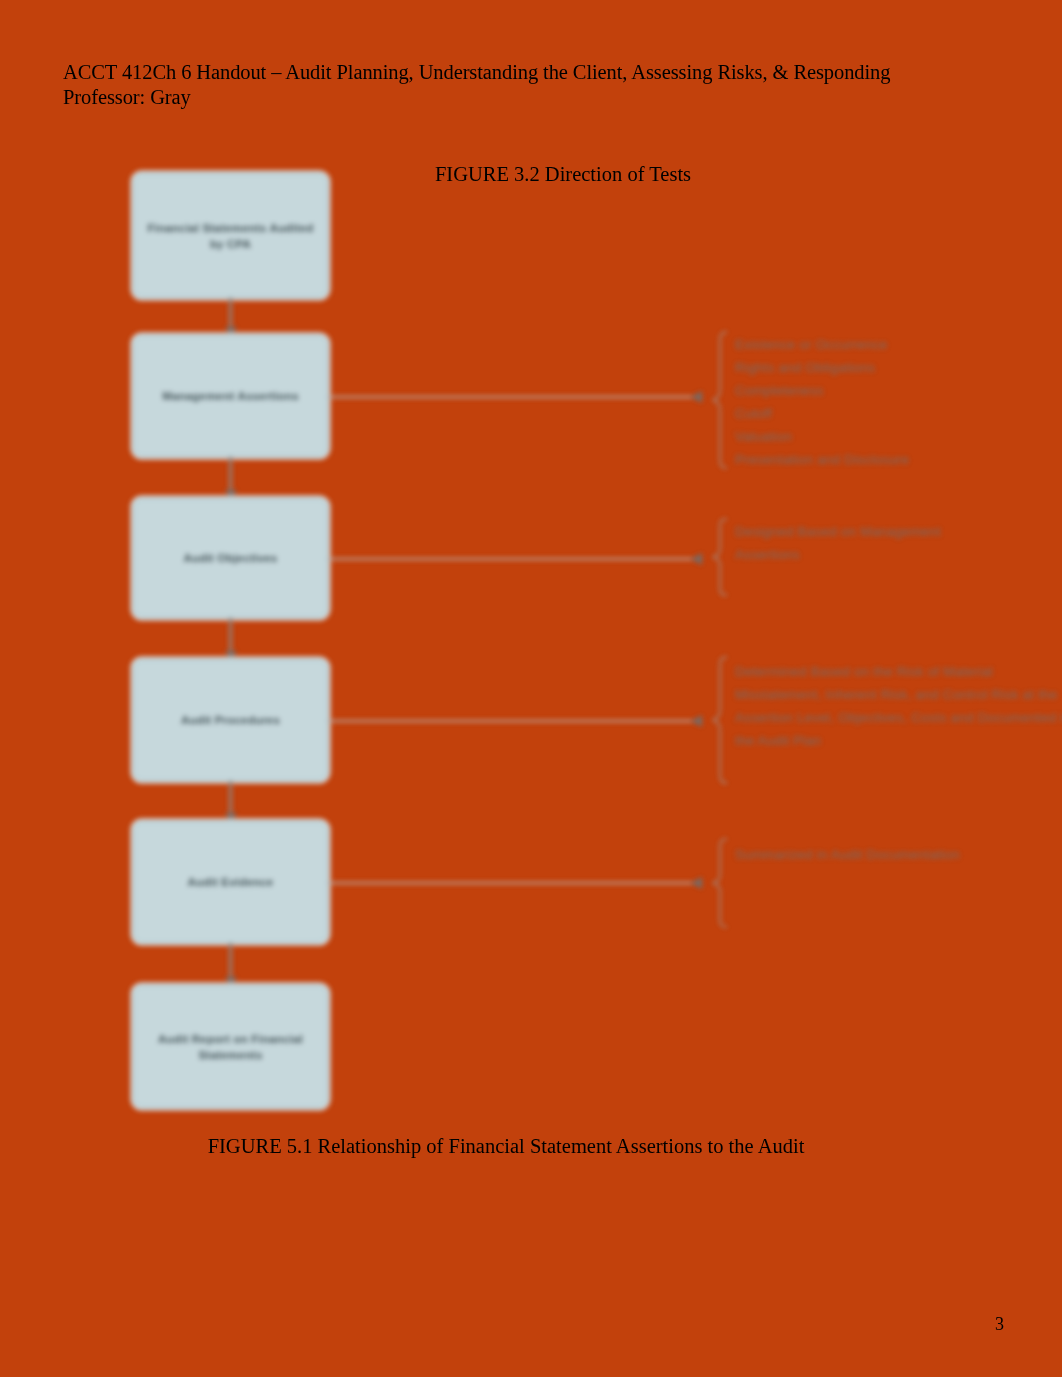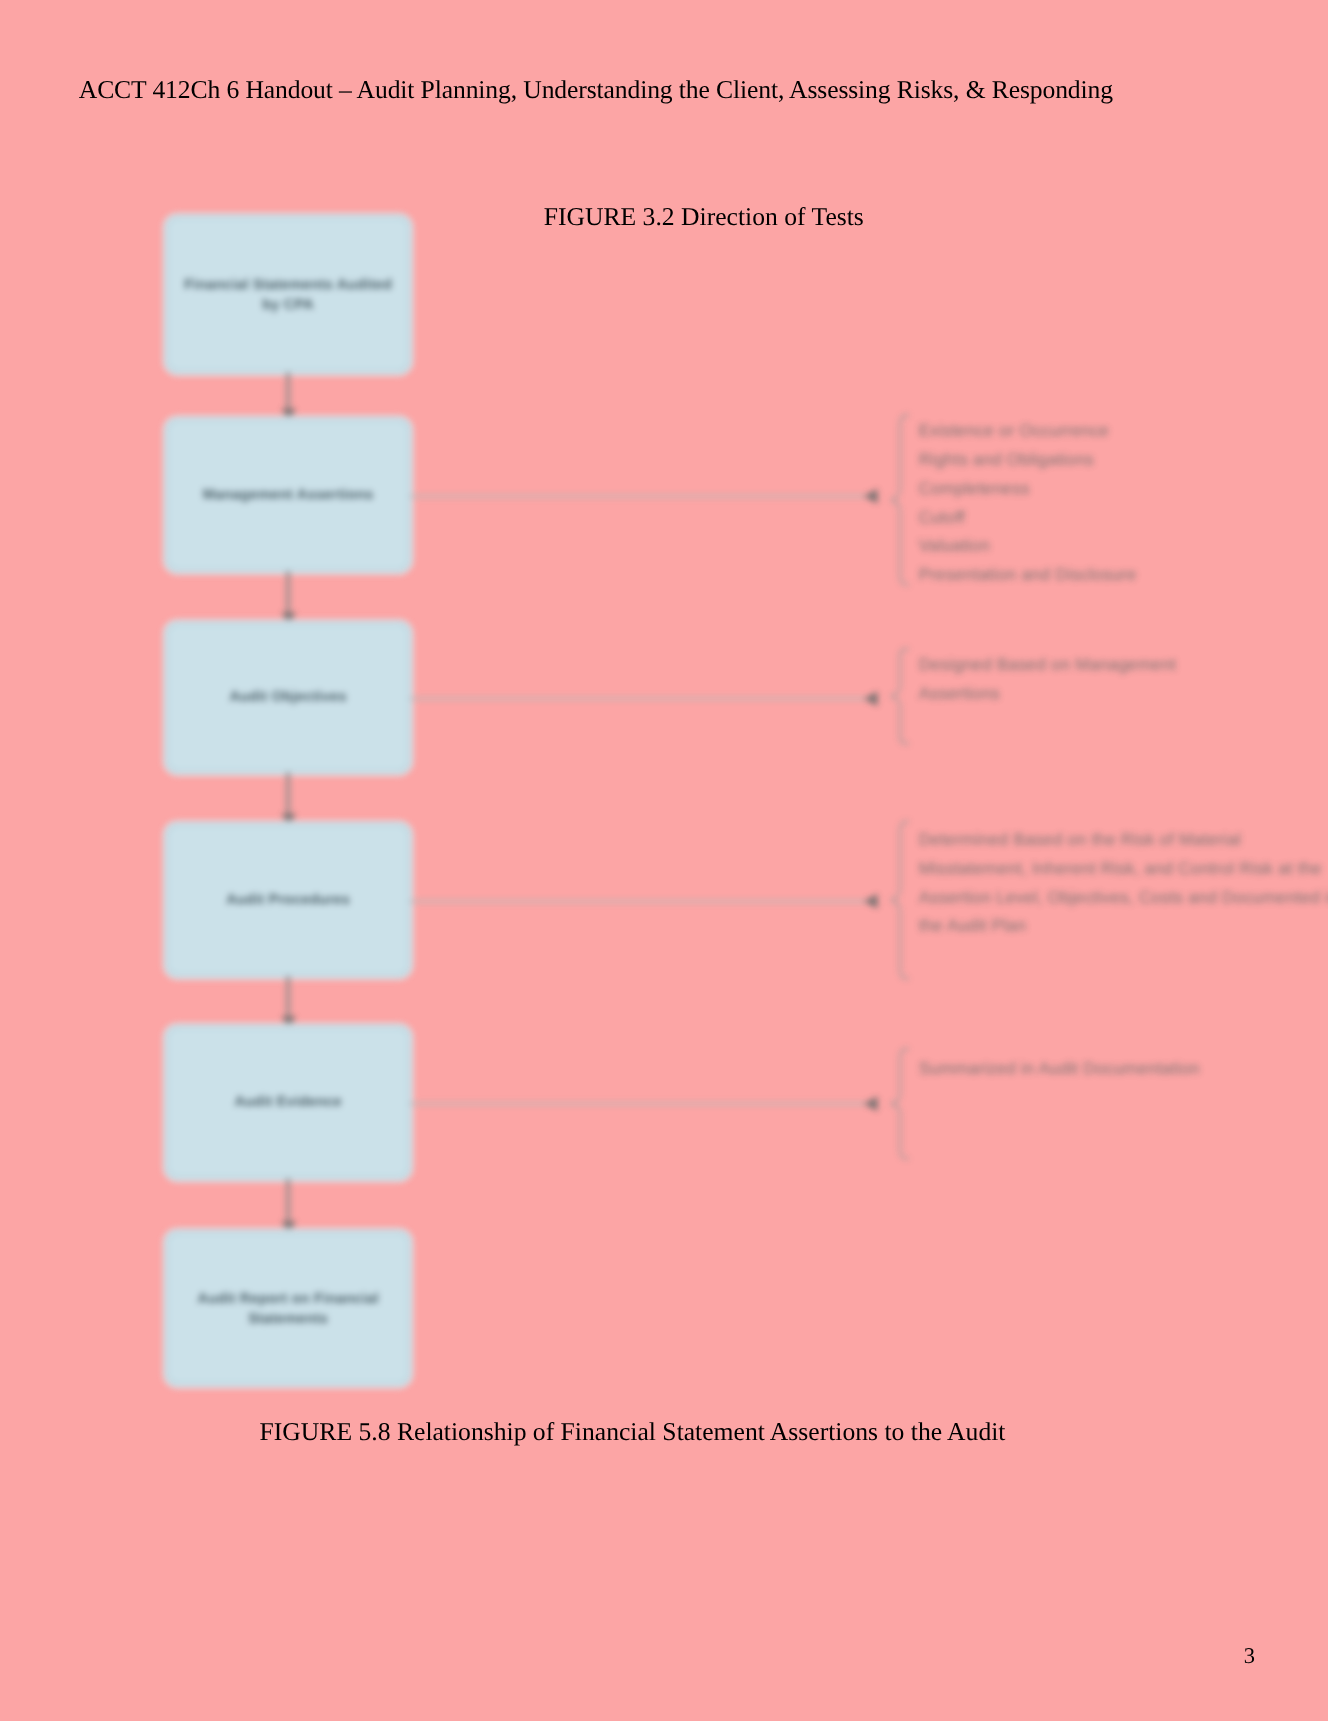--- a/index.html
+++ b/index.html
@@ -12,21 +12,21 @@
     height: 1377px;
     position: relative;
     font-family: "Liberation Serif", "DejaVu Serif", serif;
     color: #000000;
     overflow: hidden;
   }
 
   .page {
     position: absolute;
     inset: 0;
-    background: #fca5a5;
+    background: #c2410c;
   }
 
   
   .header {
     position: absolute;
     left: 63px;
     top: 60px;
     width: 940px;
   }
   .header-line {
@@ -179,20 +179,21 @@
     font-size: 18px;
   }
 </style>
 </head>
 <body>
 
 <div class="page">
 
   <div class="header">
     <div class="header-line">ACCT 412Ch 6 Handout – Audit Planning, Understanding the Client, Assessing Risks, &amp; Responding</div>
+    <div class="header-line">Professor: Gray</div>
     <div class="figure-title">FIGURE 3.2  Direction of Tests</div>
   </div>
 
   <div class="diagram">
 
     <div class="flow-col">
 
       <div class="node n1">
         <span>Financial
 Statements
@@ -267,17 +268,17 @@
     <div class="annot a3">Designed Based on Management
 Assertions</div>
     <div class="annot a4">Determined Based on the Risk of Material
 Misstatement, Inherent Risk, and Control Risk at the
 Assertion Level, Objectives, Costs and Documented in
 the Audit Plan</div>
     <div class="annot a5">Summarized in Audit Documentation</div>
 
   </div>
 
-  <div class="caption">FIGURE 5.8  Relationship of Financial Statement Assertions to the Audit</div>
+  <div class="caption">FIGURE 5.1  Relationship of Financial Statement Assertions to the Audit</div>
 
   <div class="page-number">3</div>
 
 </div>
 
 </body></html>

